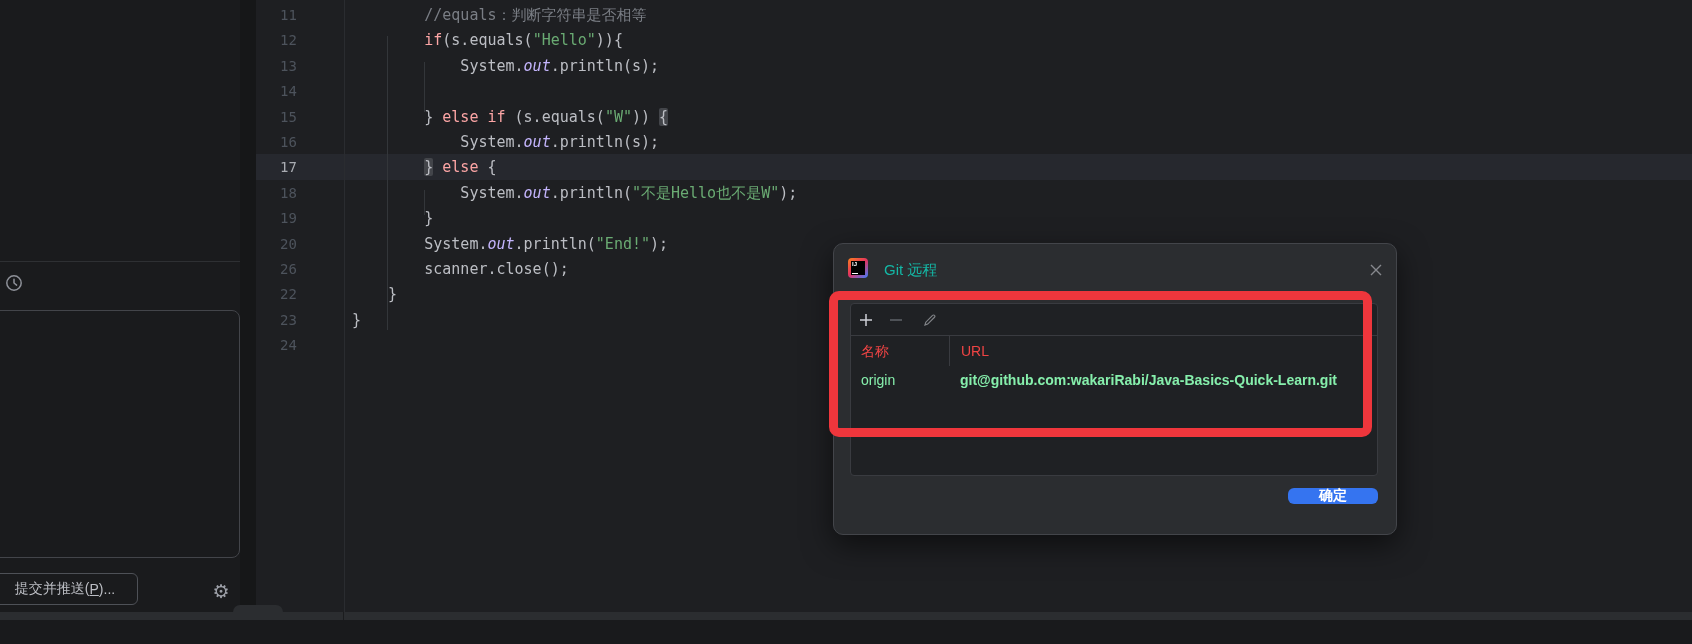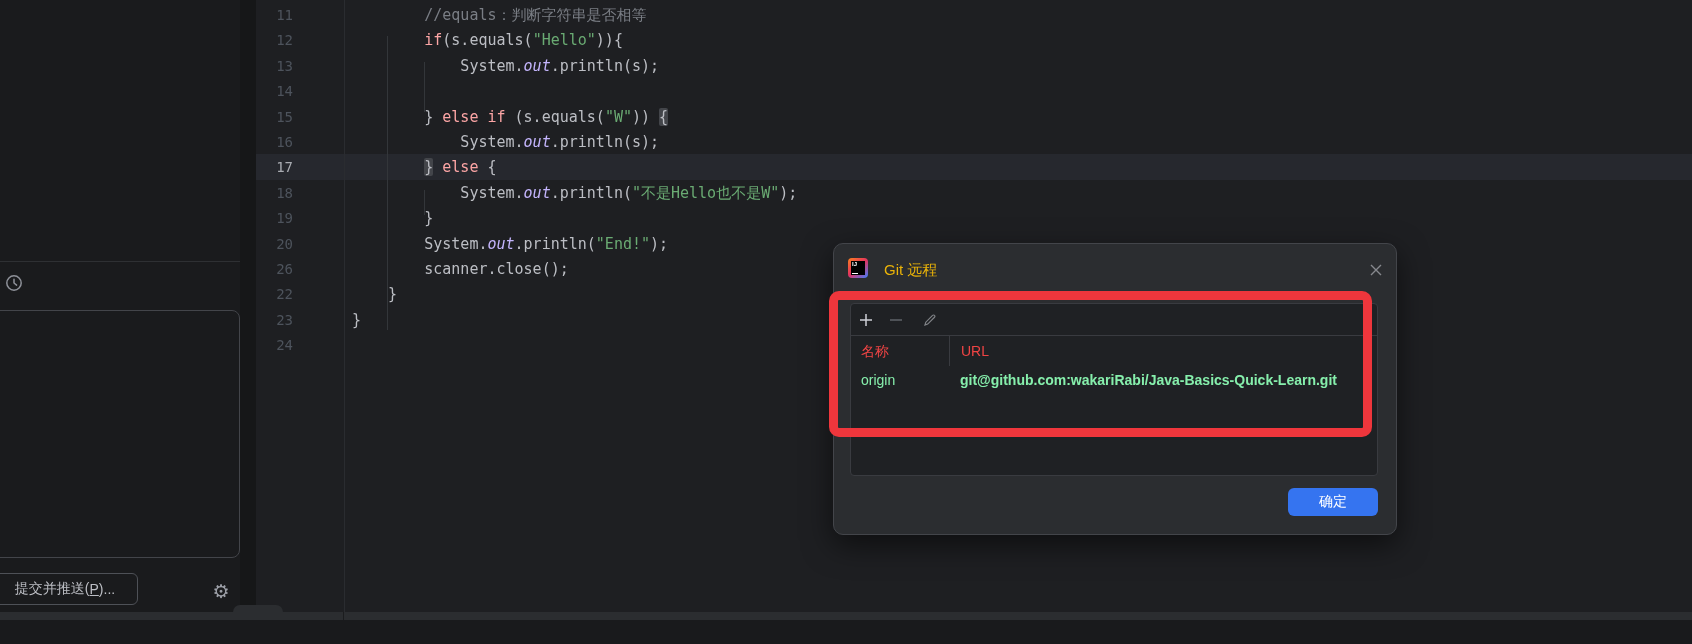--- a/index.html
+++ b/index.html
@@ -24,41 +24,41 @@
   .v-gap{position:absolute;left:240px;top:0;width:16px;height:612px;background:#161718;}
   .h-split{position:absolute;left:0;top:612px;width:1692px;height:8px;background:#2b2d30;}
   .split-notch{position:absolute;left:233px;top:605px;width:50px;height:8px;background:#2b2d30;
                border-radius:7px 7px 0 0;}
   .split-tick{position:absolute;left:343px;top:612px;width:1px;height:8px;background:#1b1c1e;}
   .bottom-panel{position:absolute;left:0;top:620px;width:1692px;height:24px;background:#191a1c;}
 
   
   .editor{position:absolute;left:256px;top:0;width:1436px;height:612px;background:#1e1f22;overflow:hidden;}
   .cur-line-hl{position:absolute;left:0;width:1436px;height:26px;background:#26282e;}
-  .gutter{position:absolute;left:0;top:3px;width:37px;text-align:right;
+  .gutter{position:absolute;left:14px;top:3px;width:37px;text-align:center;
           font-family:"DejaVu Sans Mono",monospace;font-size:14px;color:#4d535c;}
   .gnum{height:25.4px;line-height:25.4px;}
   .gnum.cur{color:#a9acb2;}
   .gutter-sep{position:absolute;left:88px;top:0;width:1px;height:612px;background:#2a2c30;}
   .iguide{position:absolute;width:1px;background:#33363a;}
   .code{position:absolute;left:96px;top:3px;font-family:"DejaVu Sans Mono",monospace;
         font-size:15px;color:#bcbec4;}
   .cline{height:25.4px;line-height:25.4px;white-space:pre;}
   .tk-p{color:#bcbec4;}
   .tk-k{color:#fca5a5;}
   .tk-s{color:#6aab73;}
   .tk-c{color:#7a7e85;}
   .tk-f{color:#c4b5fd;font-style:italic;}
   .tk-b{color:#bcbec4;background:#43454a;border-radius:2px;}
 
   
   .dialog{position:absolute;left:833px;top:243px;width:564px;height:292px;background:#2b2d30;
           border:1px solid #43454a;border-radius:10px;box-sizing:border-box;
           box-shadow:0 10px 30px rgba(0,0,0,.55);}
-  .dlg-title{position:absolute;left:50px;top:17px;font-size:15px;color:#eab308;}
+  .dlg-title{position:absolute;left:50px;top:17px;font-size:15px;color:#14b8a6;}
   .app-ic{position:absolute;left:14px;top:14px;width:20px;height:20px;border-radius:4px;
           background:linear-gradient(140deg,#fc801d 0%,#e4325f 48%,#3d7eff 100%);}
   .app-ic .inner{position:absolute;left:3px;top:3px;right:3px;bottom:3px;background:#000;
           color:#fff;font-size:6px;font-weight:bold;line-height:7px;padding-left:1px;box-sizing:border-box;}
   .app-ic .inner:after{content:"";position:absolute;left:1px;bottom:1px;width:6px;height:1.5px;background:#fff;}
   .dlg-close{position:absolute;left:532px;top:16px;width:20px;height:20px;display:flex;
              align-items:center;justify-content:center;cursor:default;}
 
   .tpanel{position:absolute;left:16px;top:59px;width:528px;height:173px;background:#1f2124;
           border:1px solid #393b40;border-radius:4px;box-sizing:border-box;}
@@ -66,22 +66,22 @@
   .tbtn{position:absolute;top:8px;width:16px;height:16px;}
   .thead{position:absolute;left:0;top:32px;width:100%;height:30px;display:flex;
          font-size:14px;color:#ef4444;box-sizing:border-box;}
   .th-name{width:98px;padding-left:10px;line-height:30px;box-sizing:border-box;}
   .th-url{flex:1;padding-left:11px;line-height:30px;border-left:1px solid #393b40;box-sizing:border-box;}
   .tbody{position:absolute;left:0;top:62px;width:100%;}
   .trow{display:flex;height:28px;font-size:14px;color:#86efac;}
   .td-name{width:98px;padding-left:10px;line-height:28px;box-sizing:border-box;}
   .td-url{flex:1;padding-left:11px;line-height:28px;box-sizing:border-box;white-space:nowrap;font-weight:bold;}
 
-  .ok-btn{position:absolute;left:454px;top:244px;width:90px;height:28px;background:#3574f0;
-          border:none;border-radius:6px;color:#ffffff;font-size:14px;font-weight:normal;
+  .ok-btn{position:absolute;left:454px;top:244px;width:90px;height:16px;background:#3574f0;
+          border:none;border-radius:6px;color:#ffffff;font-size:14px;font-weight:bold;
           display:flex;align-items:center;justify-content:center;cursor:default;}
 
   
   .annotation{position:absolute;left:829px;top:291px;width:543px;height:146px;
               border:9px solid #ef363c;border-radius:10px;box-sizing:border-box;z-index:50;}
 </style>
 </head>
 <body>
 
 <div id="screen">

